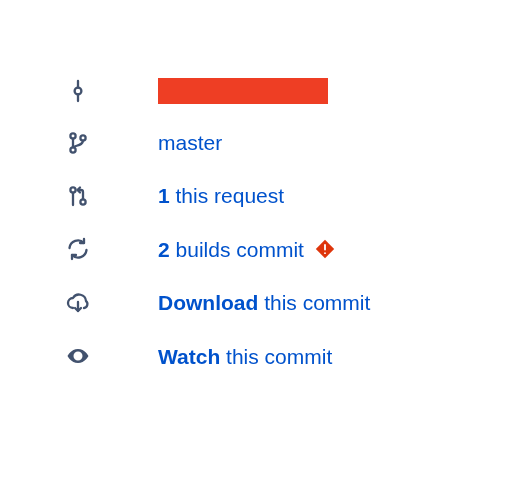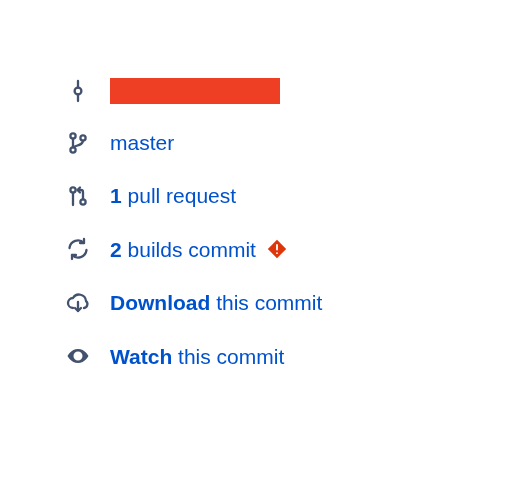--- a/index.html
+++ b/index.html
@@ -14,20 +14,21 @@
       font-size: 21px;
     }
     .panel {
       padding: 78px 0 0 66px;
     }
     .row {
       display: flex;
       align-items: center;
       margin-bottom: 24px;
       line-height: 1.4;
+      gap: 48px;
     }
     .icon-col {
       width: 44px;
       flex: 0 0 44px;
       display: flex;
       align-items: center;
       justify-content: flex-start;
       color: #42526E;
     }
     .icon-col svg {
@@ -96,21 +97,21 @@
     <span class="icon-col">
       <svg viewBox="0 0 24 24" fill="none" stroke="currentColor" stroke-width="2.3" stroke-linecap="round" stroke-linejoin="round">
         <circle cx="7" cy="6" r="2.6"></circle>
         <circle cx="17" cy="18" r="2.6"></circle>
         <path d="M7 8.6 V21"></path>
         <path d="M12 6 H15 a2 2 0 0 1 2 2 V15.4"></path>
         <path d="M14 3.5 L11.5 6 L14 8.5"></path>
       </svg>
     </span>
     <span class="content-col">
-      <a class="link nowrap"><span class="bold">1</span><span> pull request</span></a>
+      <a class="link nowrap"><span class="bold">1</span><span> this request</span></a>
     </span>
   </div>
 
   <div class="row">
     <span class="icon-col">
       <svg viewBox="0 0 24 24" fill="none" stroke="currentColor" stroke-width="2.3" stroke-linecap="round" stroke-linejoin="round">
         <path d="M3.5 11 A8.5 8.5 0 0 1 18 6"></path>
         <polyline points="18 2 18 6 14 6"></polyline>
         <path d="M20.5 13 A8.5 8.5 0 0 1 6 18"></path>
         <polyline points="6 22 6 18 10 18"></polyline>

